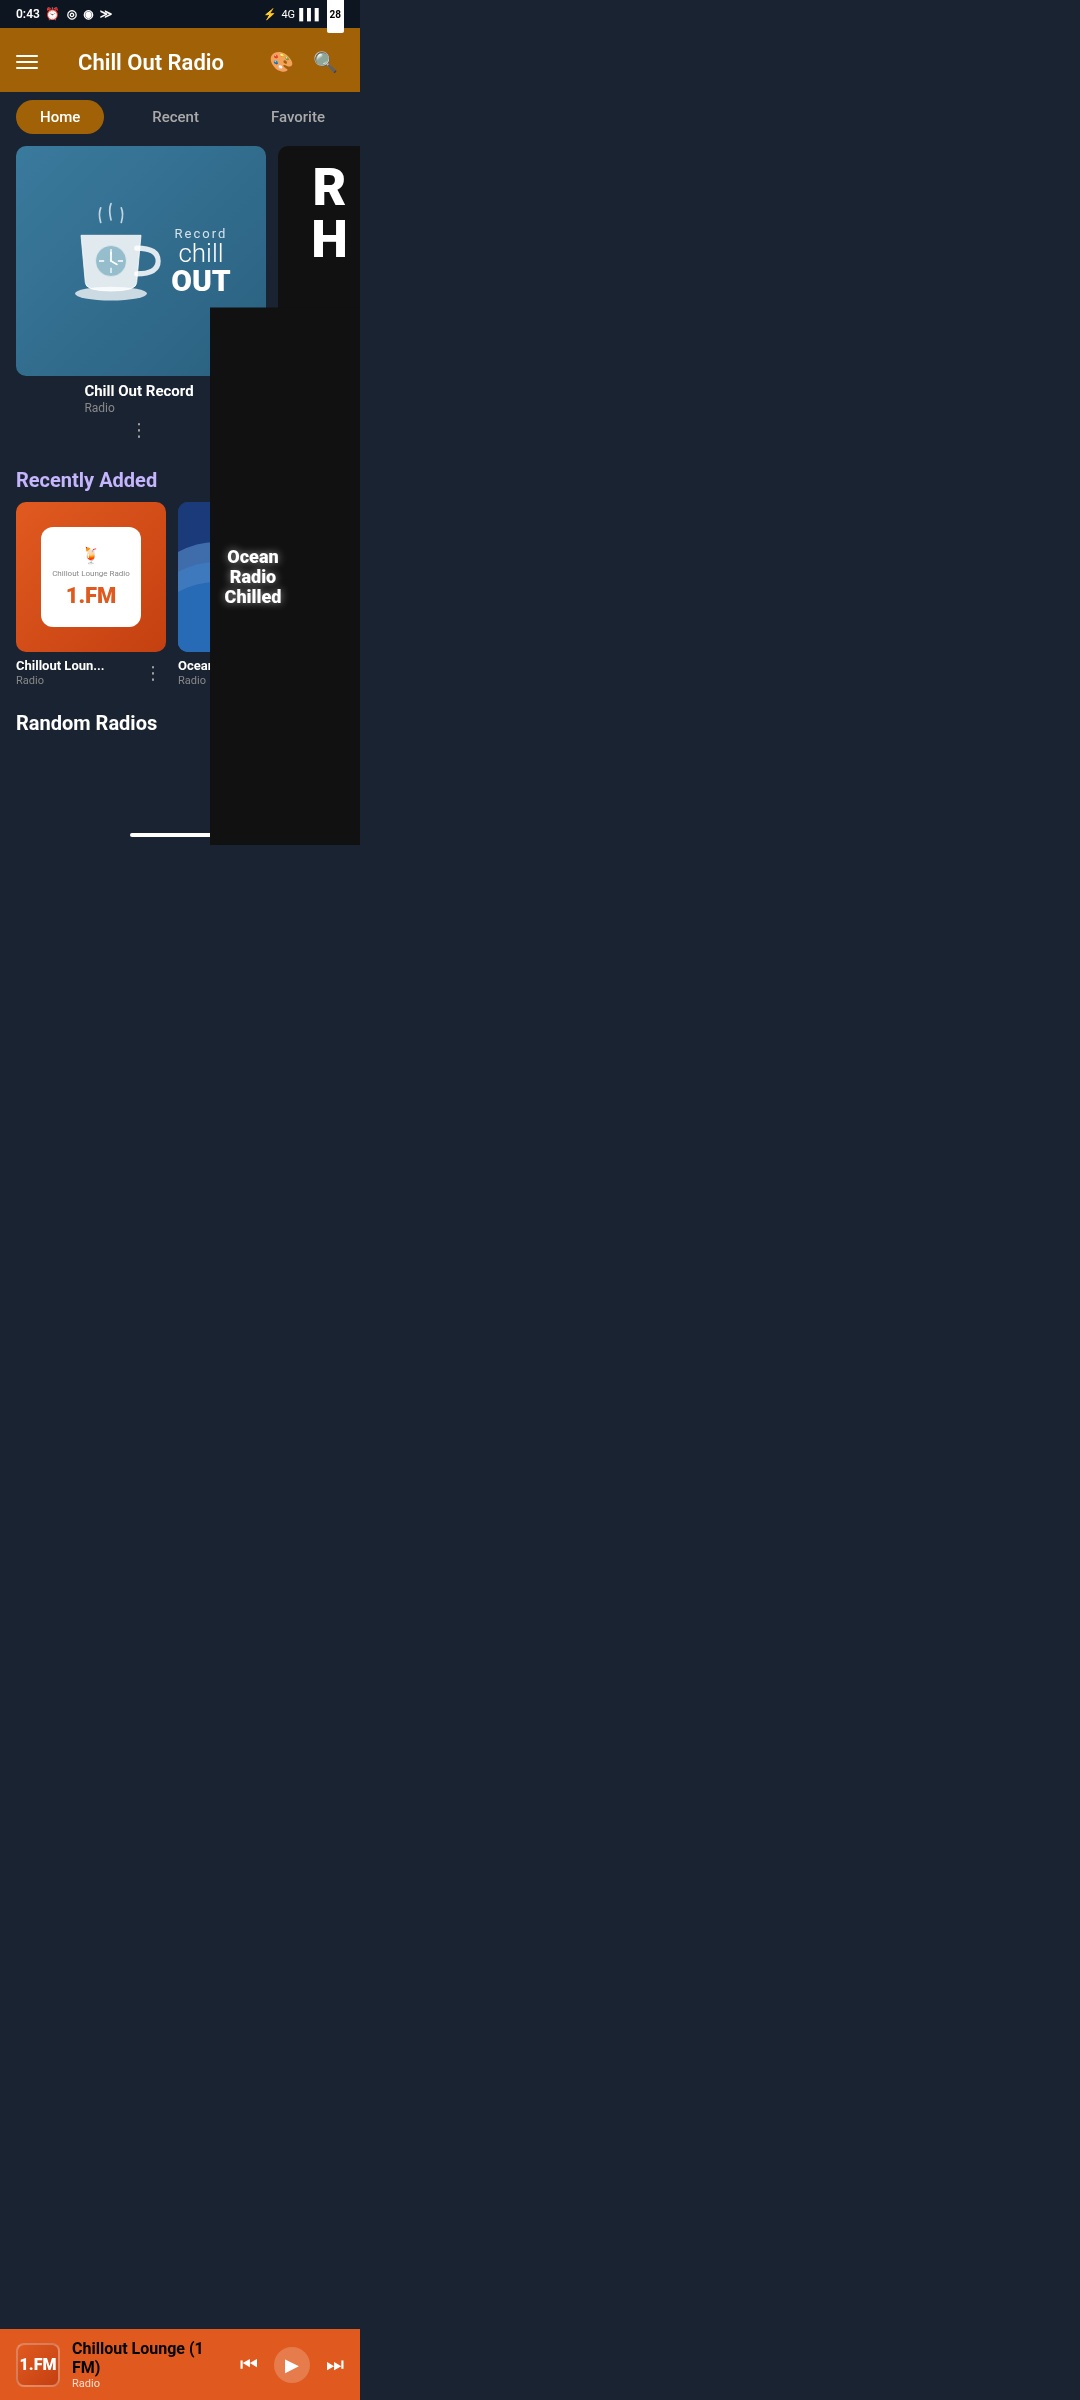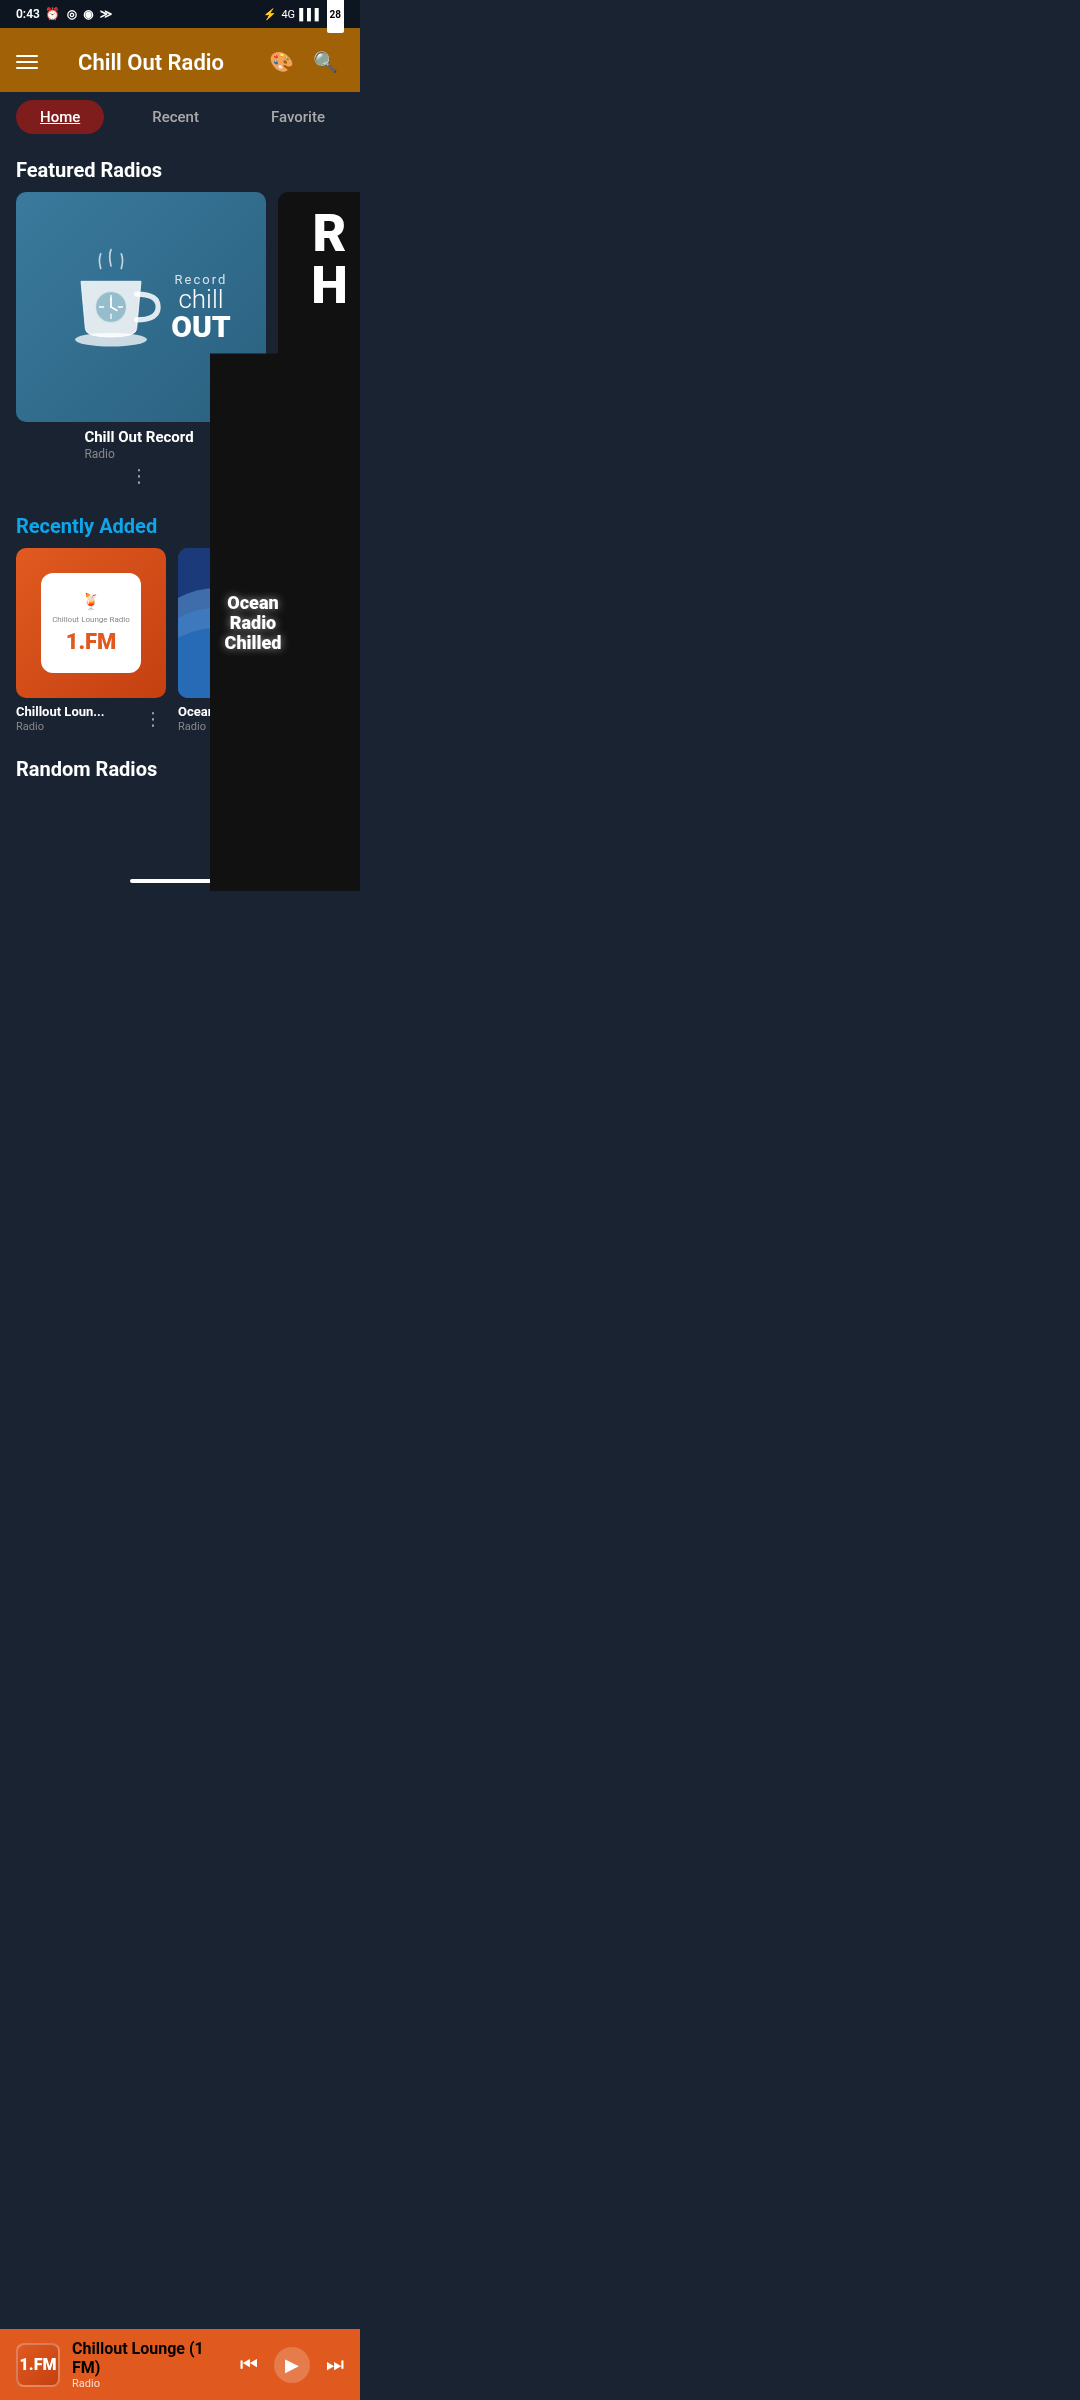--- a/index.html
+++ b/index.html
@@ -97,23 +97,22 @@
     }
     .tab {
       padding: 8px 24px;
       border-radius: 24px;
       font-size: 15px;
       font-weight: 500;
       cursor: pointer;
       color: #aaa;
     }
     .tab.active {
-      background-color: #7f1d1d;
-      color: #fff;
-      text-decoration: underline;
+      background-color: #a16207;
+      color: #fff;
     }
 
     
     .section-title {
       font-size: 20px;
       font-weight: 700;
       padding: 12px 16px 10px;
       color: #fff;
     }
 
@@ -181,21 +180,21 @@
     
     .section-header {
       display: flex;
       justify-content: space-between;
       align-items: center;
       padding: 16px 16px 10px;
     }
     .section-header-title {
       font-size: 20px;
       font-weight: 700;
-      color: #0ea5e9;
+      color: #c4b5fd;
     }
     .see-more-arrow {
       font-size: 20px;
       color: #aaa;
       cursor: pointer;
     }
 
     .recently-scroll {
       display: flex;
       overflow-x: auto;
@@ -413,21 +412,20 @@
 </div>
 
 <div class="tabs">
   <div class="tab active">Home</div>
   <div class="tab">Recent</div>
   <div class="tab">Favorite</div>
 </div>
 
 <div class="content-area">
 
-  <div class="section-title">Featured Radios</div>
 
   <div class="featured-scroll">
 
     <div class="featured-item">
       <div class="featured-image chill-out-record">
 
         <svg class="cup-svg" viewBox="0 0 120 140" fill="none" xmlns="http://www.w3.org/2000/svg">
 
           <path d="M48 25 Q45 15 48 8" stroke="rgba(255,255,255,0.7)" stroke-width="2" fill="none" stroke-linecap="round"></path>
           <path d="M60 22 Q57 10 60 3" stroke="rgba(255,255,255,0.7)" stroke-width="2" fill="none" stroke-linecap="round"></path>

